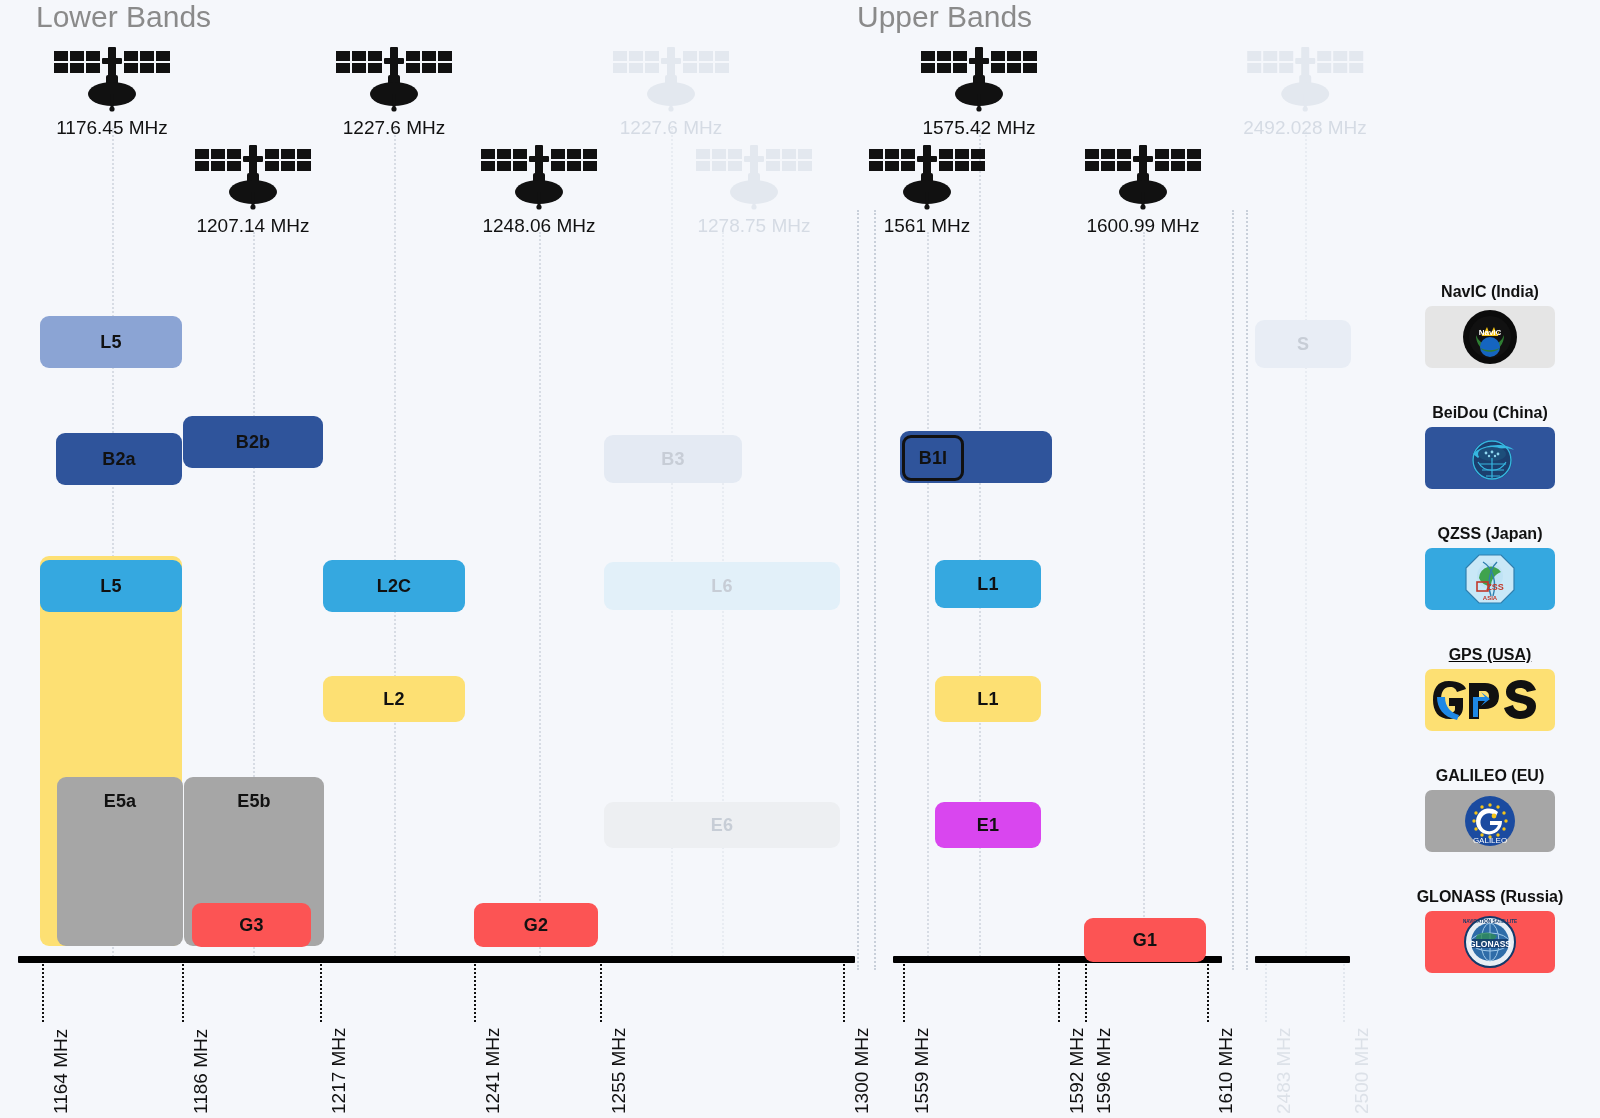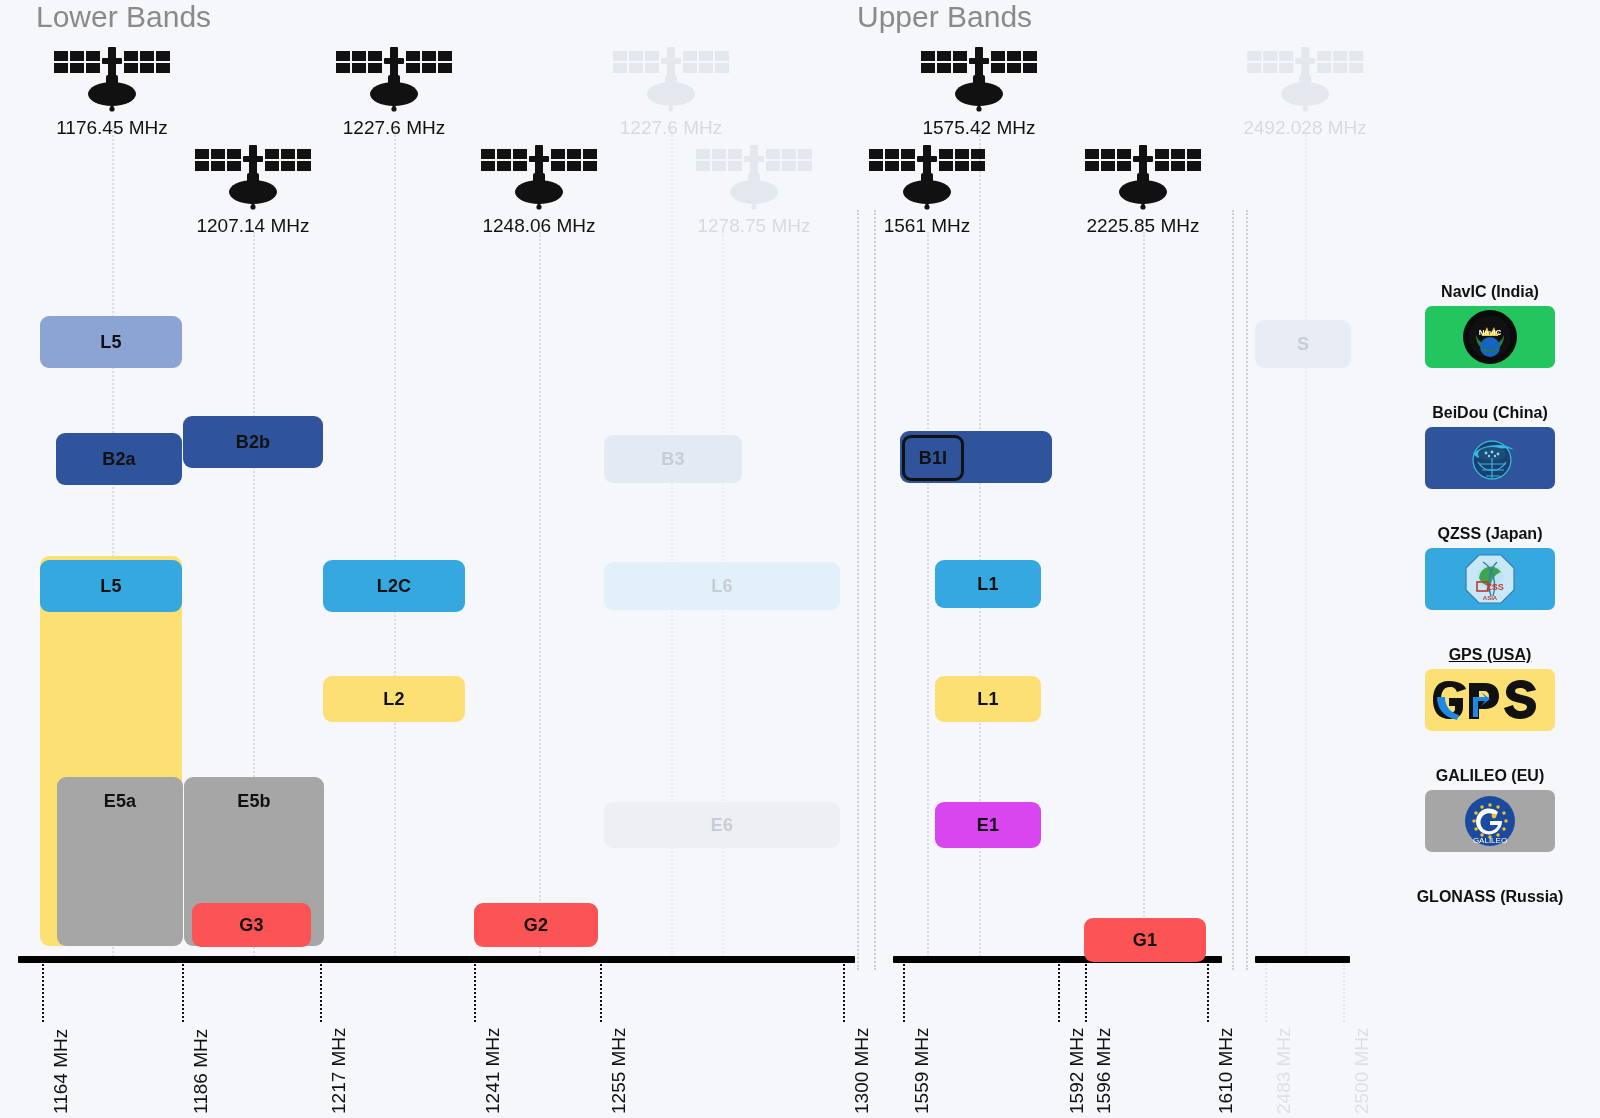--- a/index.html
+++ b/index.html
@@ -333,21 +333,21 @@
             <rect x="88" y="18" width="14" height="10"></rect>
       <rect x="104" y="18" width="14" height="10"></rect>
       <rect x="56" y="2" width="8" height="30" rx="1"></rect>
       <rect x="50" y="13" width="20" height="6" rx="1"></rect>
       <rect x="54" y="30" width="12" height="10" rx="2"></rect>
       <ellipse cx="60" cy="49" rx="24" ry="12"></ellipse>
       <rect x="58.5" y="49" width="3" height="13"></rect>
       <circle cx="60" cy="64" r="2.6"></circle>
     </g>
   </svg>
-        <div class="sat-freq">2225.85 MHz</div>
+        <div class="sat-freq">1600.99 MHz</div>
       </div>
       <div class="sat-marker faded" style="left: 1305px; top: 45px;">
         <svg class="sat-icon" viewBox="0 0 120 68">
     <g fill="#E3E8EF">
       <rect x="2" y="6" width="14" height="10"></rect>
             <rect x="18" y="6" width="14" height="10"></rect>
       <rect x="34" y="6" width="14" height="10"></rect>
       <rect x="2" y="18" width="14" height="10"></rect>
             <rect x="18" y="18" width="14" height="10"></rect>
       <rect x="34" y="18" width="14" height="10"></rect>
@@ -463,21 +463,21 @@
       <div class="tick-label" style="left: 1215px; top: 1114px;">1610 MHz</div>
       <div class="tick-stem faded" style="left: 1265px; top: 964px; height: 58px;"></div>
       <div class="tick-label faded" style="left: 1273px; top: 1114px;">2483 MHz</div>
       <div class="tick-stem faded" style="left: 1343px; top: 964px; height: 58px;"></div>
       <div class="tick-label faded" style="left: 1351px; top: 1114px;">2500 MHz</div>
     </div>
 
   <div id="legend">
       <div class="legend-item" style="top: 0px;">
         <div class="legend-label">NavIC (India)</div>
-       <div class="legend-swatch" style="background:#22c55e">
+       <div class="legend-swatch" style="background:#e5e5e5">
           <svg class="logo-svg" width="56" height="56" viewBox="0 0 56 56">
       <circle cx="28" cy="28" r="27" fill="#0b0b0b"></circle>
       <circle cx="28" cy="28" r="21" fill="#111"></circle>
       <path d="M28 36 a14 14 0 0 0 14-10 A18 18 0 0 1 28 44 A18 18 0 0 1 14 26 a14 14 0 0 0 14 10z" fill="#2E7D32"></path>
       <circle cx="28" cy="38" r="10" fill="#1565C0"></circle>
       <path d="M19 39c4 3 14 3 18 0-2 5-16 5-18 0z" fill="#2E7D32"></path>
       <path d="M18 20 l3 6 4-8 3 8 4-8 3 8 3-6 -2 7h-16z" fill="#F5C518"></path>
       <text x="28" y="26" font-size="8" fill="#fff" text-anchor="middle" font-family="Liberation Sans, sans-serif" font-weight="bold">NavIC</text>
     </svg>
         </div>
@@ -549,16 +549,29 @@
               <circle cx="27" cy="43" r="1.7"></circle>
       </g>
       <path d="M33 22 a9 9 0 1 0 2 9 h-8 v-4 h12 a13 13 0 1 1-4-9z" fill="#fff"></path>
       <circle cx="31" cy="22" r="2.4" fill="#F5C518"></circle>
       <text x="27" y="49" font-size="8" fill="#fff" text-anchor="middle" font-family="Liberation Sans, sans-serif">GALILEO</text>
     </svg>
         </div>
       </div>
       <div class="legend-item" style="top: 605px;">
         <div class="legend-label">GLONASS (Russia)</div>
+       <div class="legend-swatch" style="background:#FC5454">
+          <svg class="logo-svg" width="54" height="54" viewBox="0 0 54 54">
+      <circle cx="27" cy="27" r="25" fill="#E8EEF5" stroke="#123a6b" stroke-width="2"></circle>
+      <circle cx="27" cy="27" r="19" fill="#2E6CA8"></circle>
+      <path d="M8 27 h38 M27 8 v38" stroke="#9ec8e8" stroke-width="1"></path>
+      <ellipse cx="27" cy="27" rx="19" ry="9" fill="none" stroke="#9ec8e8" stroke-width="1"></ellipse>
+      <ellipse cx="27" cy="27" rx="9" ry="19" fill="none" stroke="#9ec8e8" stroke-width="1"></ellipse>
+      <path d="M14 20 c6-4 14-3 20 1 -4 7-14 9-22 5z" fill="#2E8B57" opacity=".8"></path>
+      <rect x="9" y="24" width="36" height="9" fill="#123a6b" opacity=".85"></rect>
+      <text x="27" y="31.5" font-size="8.5" fill="#fff" text-anchor="middle" font-family="Liberation Sans, sans-serif" font-weight="bold">GLONASS</text>
+      <text x="27" y="7.5" font-size="4.6" fill="#123a6b" text-anchor="middle" font-family="Liberation Sans, sans-serif" font-weight="bold">NAVIGATION SATELLITE</text>
+    </svg>
+        </div>
       </div>
     </div>
 
 </div>
 
 </body></html>

